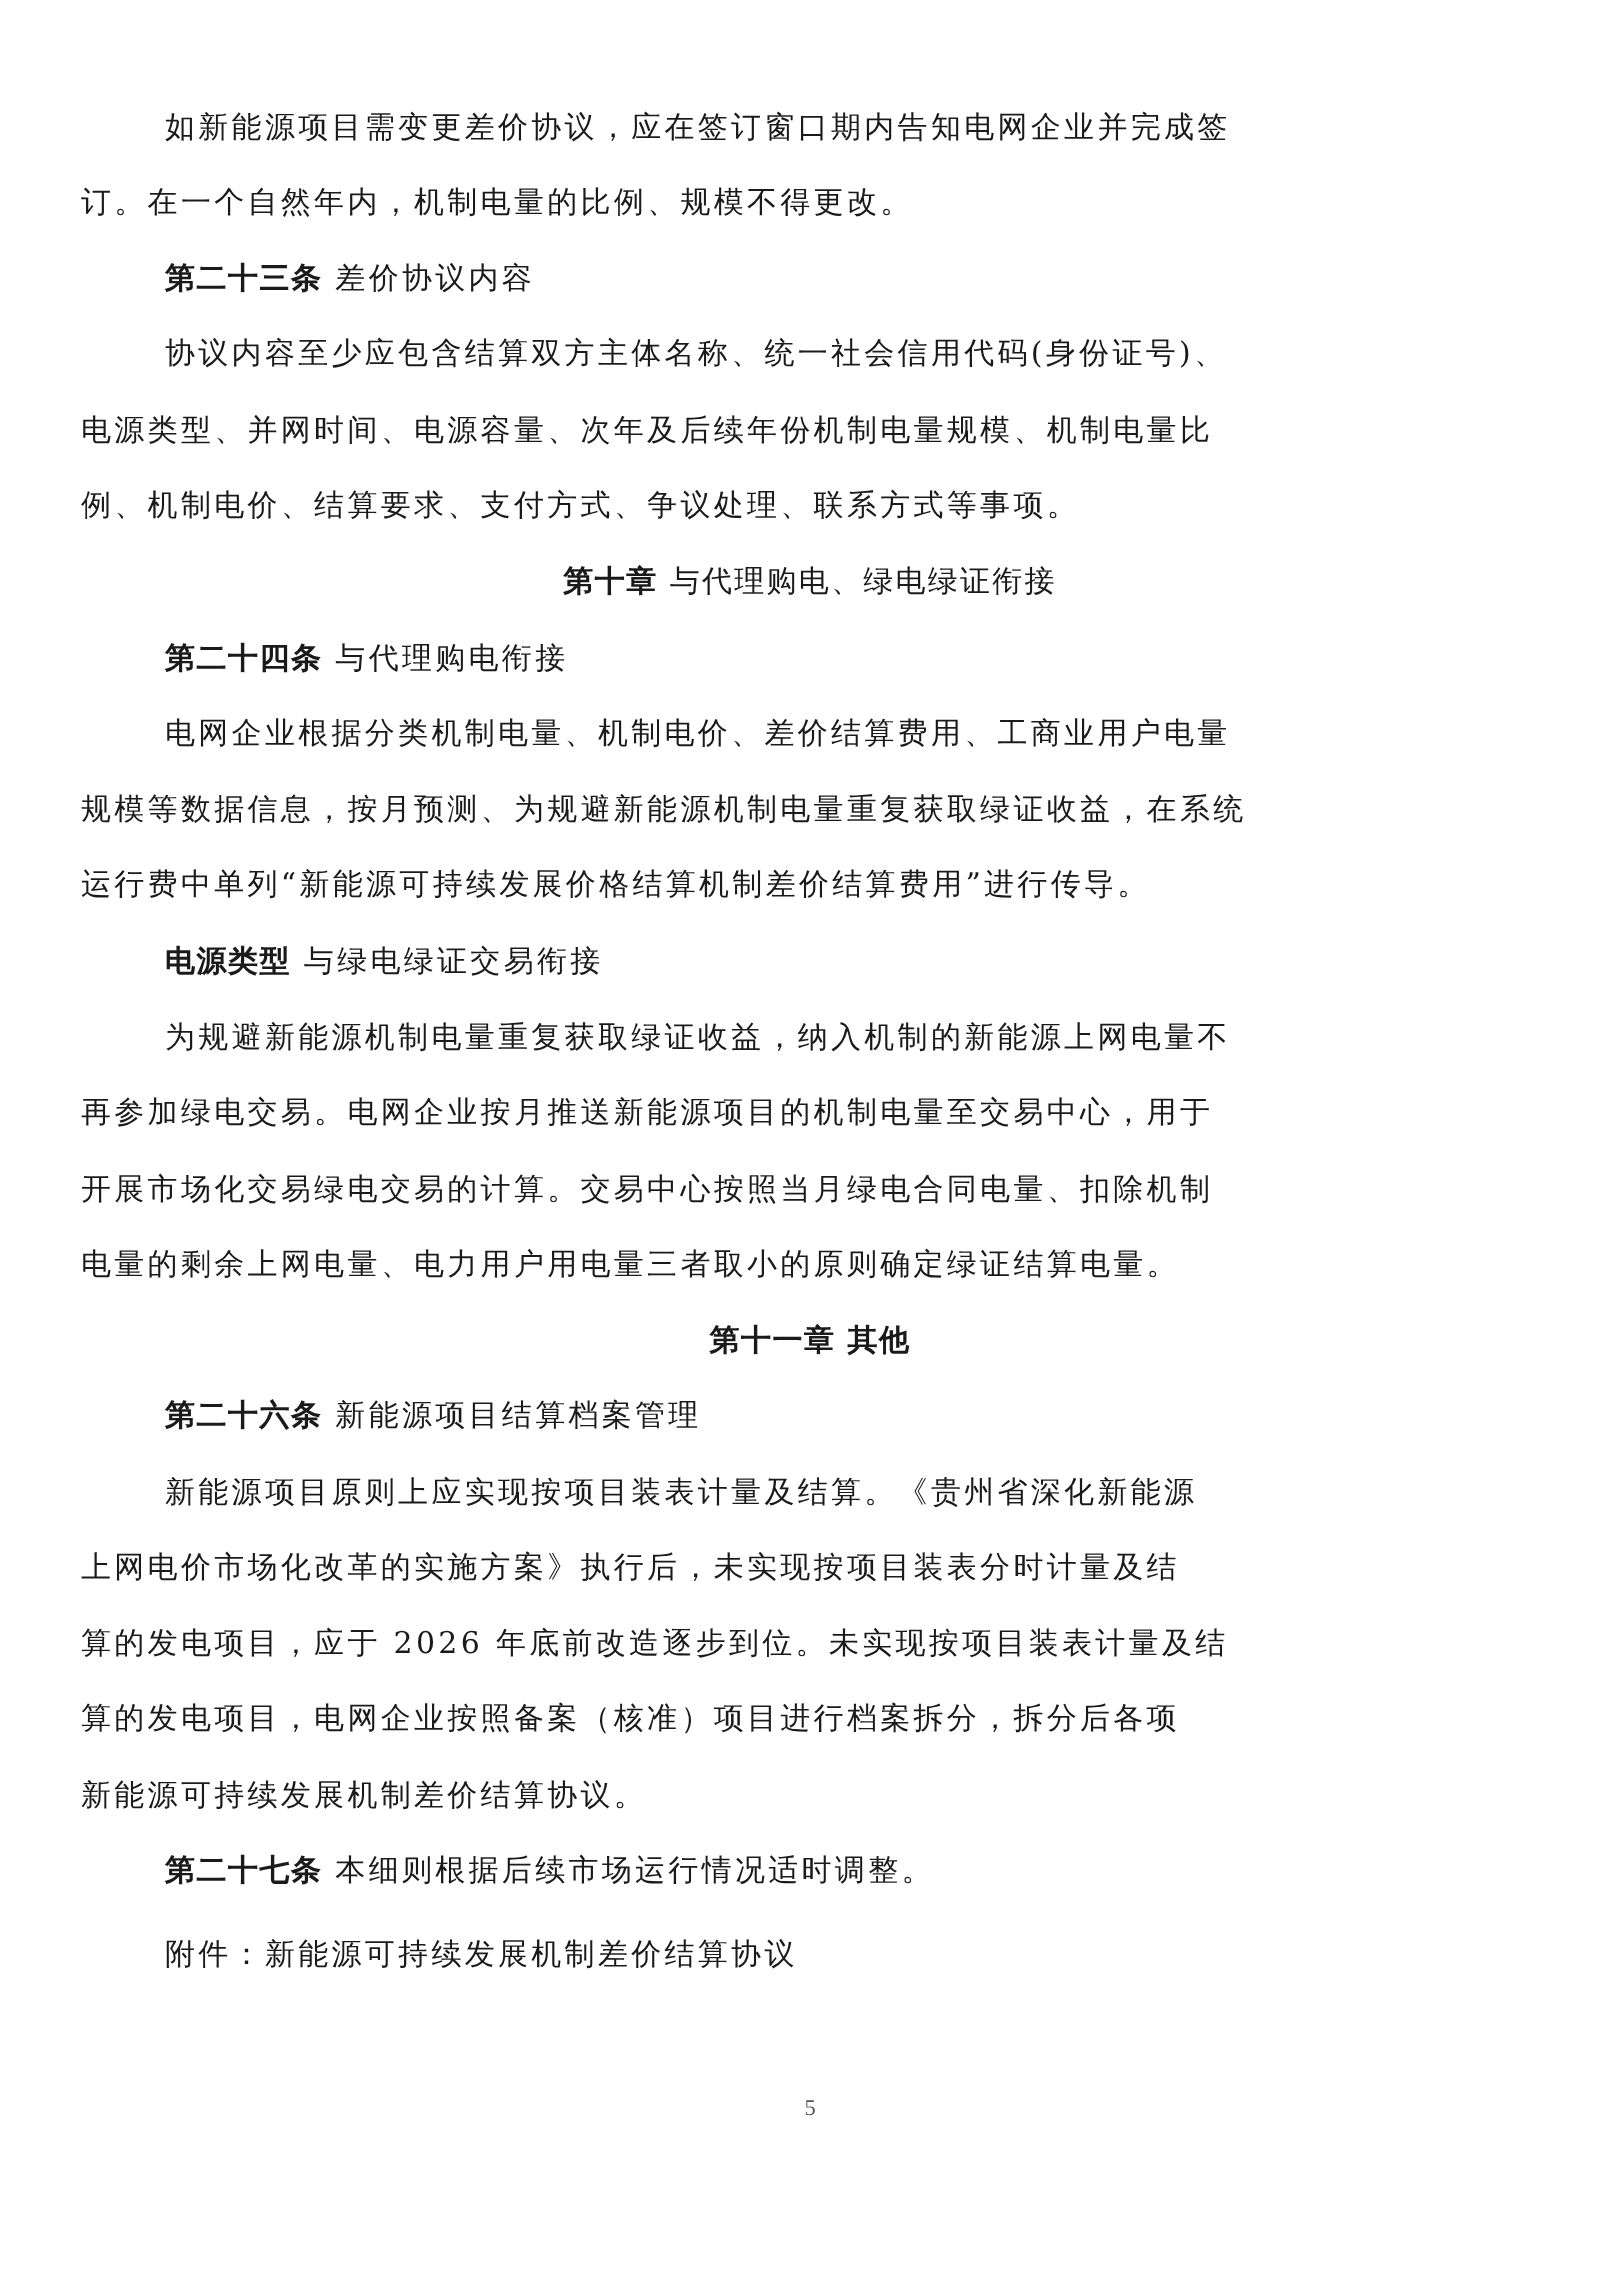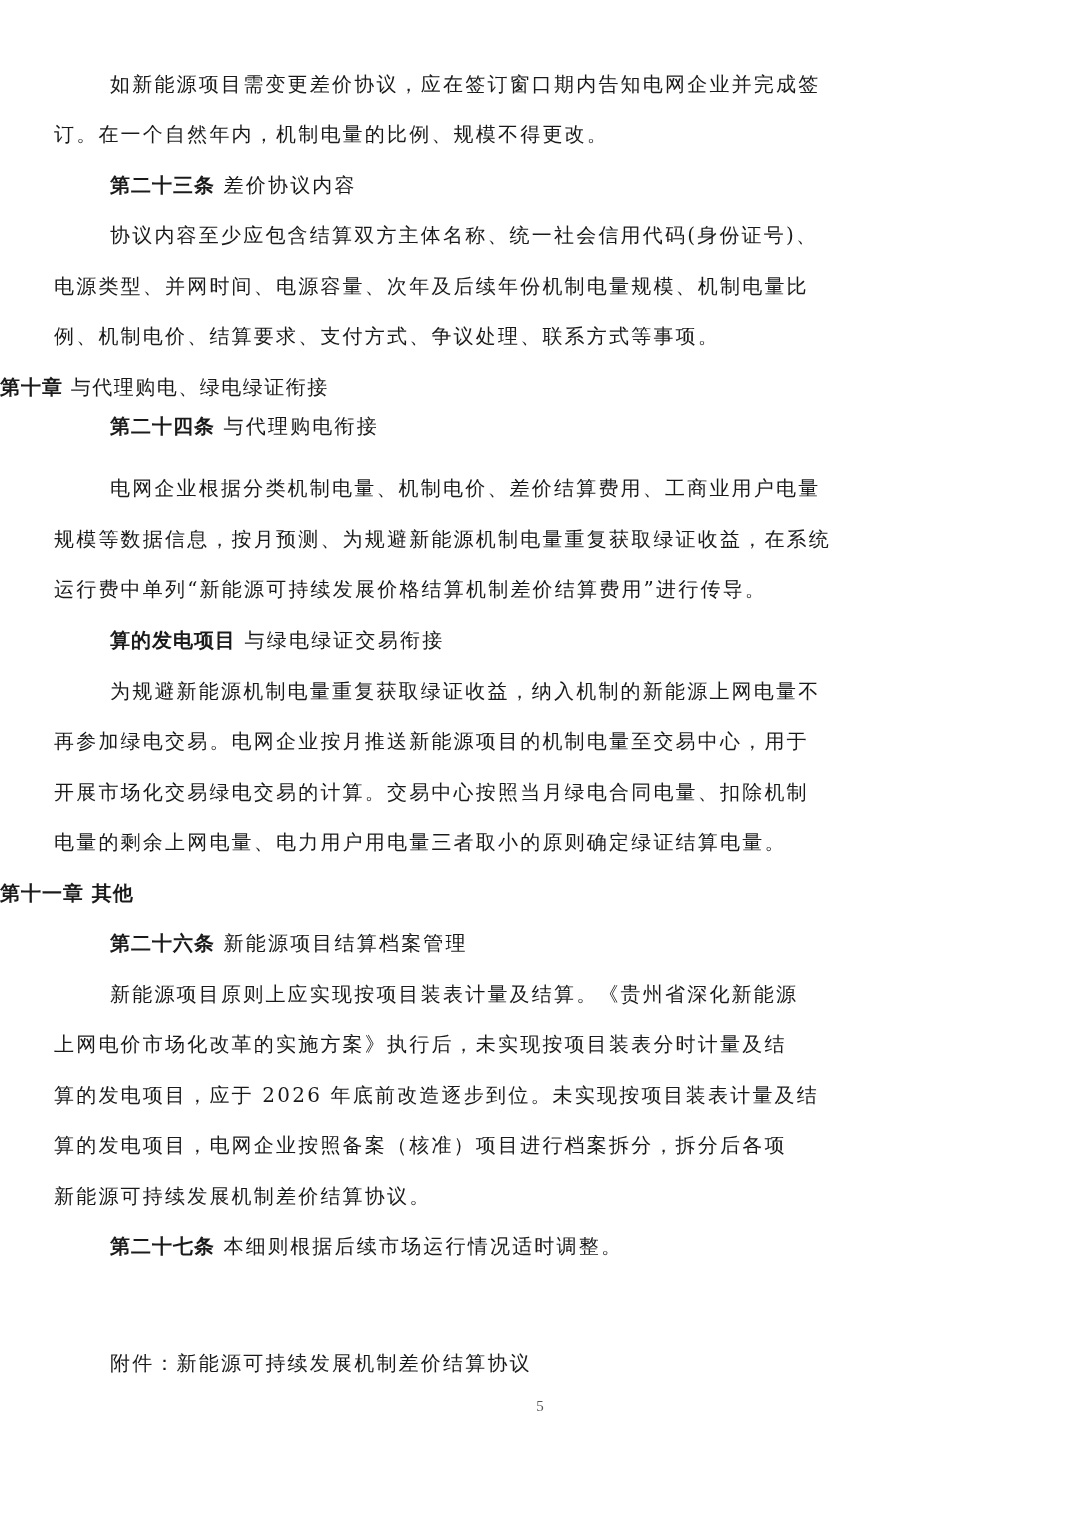--- a/index.html
+++ b/index.html
@@ -1,21 +1,21 @@
 <!DOCTYPE html>
 <html><head>
 <meta charset="utf-8">
 <style>
   html, body { margin:0; padding:0; background:#ffffff; }
   body { width:1080px; height:1527px; position:relative; overflow:hidden;
          font-family:"DejaVu Serif","Liberation Serif",serif; color:#1a1a1a; }
   .line { position:absolute; left:54px; width:975px; font-size:20px; line-height:40px;
           white-space:nowrap; letter-spacing:2.2px; }
   .indent { left:110px; width:920px; }
-  .center { left:0; width:1080px; text-align:left; letter-spacing:1.5px; }
+  .center { left:0; width:1080px; text-align:center; letter-spacing:1.5px; }
   .bold { font-weight:bold; font-family:"DejaVu Sans","Liberation Sans",sans-serif; letter-spacing:1px; }
   .page-num { position:absolute; top:1398px; left:0; width:1080px; text-align:center;
               font-size:15px; color:#555; font-family:"Liberation Serif",serif; }
 </style>
 </head>
 <body>
 
 <div>
   <div class="line indent" style="top:64px">如新能源项目需变更差价协议，应在签订窗口期内告知电网企业并完成签</div>
   <div class="line" style="top:114px">订。在一个自然年内，机制电量的比例、规模不得更改。</div>
@@ -27,31 +27,31 @@
 
   <div class="line indent" style="top:215px">协议内容至少应包含结算双方主体名称、统一社会信用代码(身份证号)、</div>
   <div class="line" style="top:266px">电源类型、并网时间、电源容量、次年及后续年份机制电量规模、机制电量比</div>
   <div class="line" style="top:316px">例、机制电价、结算要求、支付方式、争议处理、联系方式等事项。</div>
 
   <div class="line center" style="top:367px">
     <span class="bold">第十章</span>
     <span>与代理购电、绿电绿证衔接</span>
   </div>
 
-  <div class="line indent" style="top:406px">
+  <div class="line indent" style="top:418px">
     <span class="bold">第二十四条</span>
     <span>与代理购电衔接</span>
   </div>
 
   <div class="line indent" style="top:468px">电网企业根据分类机制电量、机制电价、差价结算费用、工商业用户电量</div>
   <div class="line" style="top:519px">规模等数据信息，按月预测、为规避新能源机制电量重复获取绿证收益，在系统</div>
   <div class="line" style="top:569px">运行费中单列“新能源可持续发展价格结算机制差价结算费用”进行传导。</div>
 
   <div class="line indent" style="top:620px">
-    <span class="bold">算的发电项目</span>
+    <span class="bold">电源类型</span>
     <span>与绿电绿证交易衔接</span>
   </div>
 
   <div class="line indent" style="top:671px">为规避新能源机制电量重复获取绿证收益，纳入机制的新能源上网电量不</div>
   <div class="line" style="top:721px">再参加绿电交易。电网企业按月推送新能源项目的机制电量至交易中心，用于</div>
   <div class="line" style="top:772px">开展市场化交易绿电交易的计算。交易中心按照当月绿电合同电量、扣除机制</div>
   <div class="line" style="top:822px">电量的剩余上网电量、电力用户用电量三者取小的原则确定绿证结算电量。</div>
 
   <div class="line center" style="top:873px">
     <span class="bold">第十一章</span>
@@ -67,16 +67,16 @@
   <div class="line" style="top:1024px">上网电价市场化改革的实施方案》执行后，未实现按项目装表分时计量及结</div>
   <div class="line" style="top:1075px">算的发电项目，应于 2026 年底前改造逐步到位。未实现按项目装表计量及结</div>
   <div class="line" style="top:1125px">算的发电项目，电网企业按照备案（核准）项目进行档案拆分，拆分后各项</div>
   <div class="line" style="top:1176px">新能源可持续发展机制差价结算协议。</div>
 
   <div class="line indent" style="top:1226px">
     <span class="bold">第二十七条</span>
     <span>本细则根据后续市场运行情况适时调整。</span>
   </div>
 
-  <div class="line indent" style="top:1343px">附件：新能源可持续发展机制差价结算协议</div>
+  <div class="line indent" style="top:1282px">附件：新能源可持续发展机制差价结算协议</div>
 
   <div class="page-num">5</div>
 </div>
 
 </body></html>

